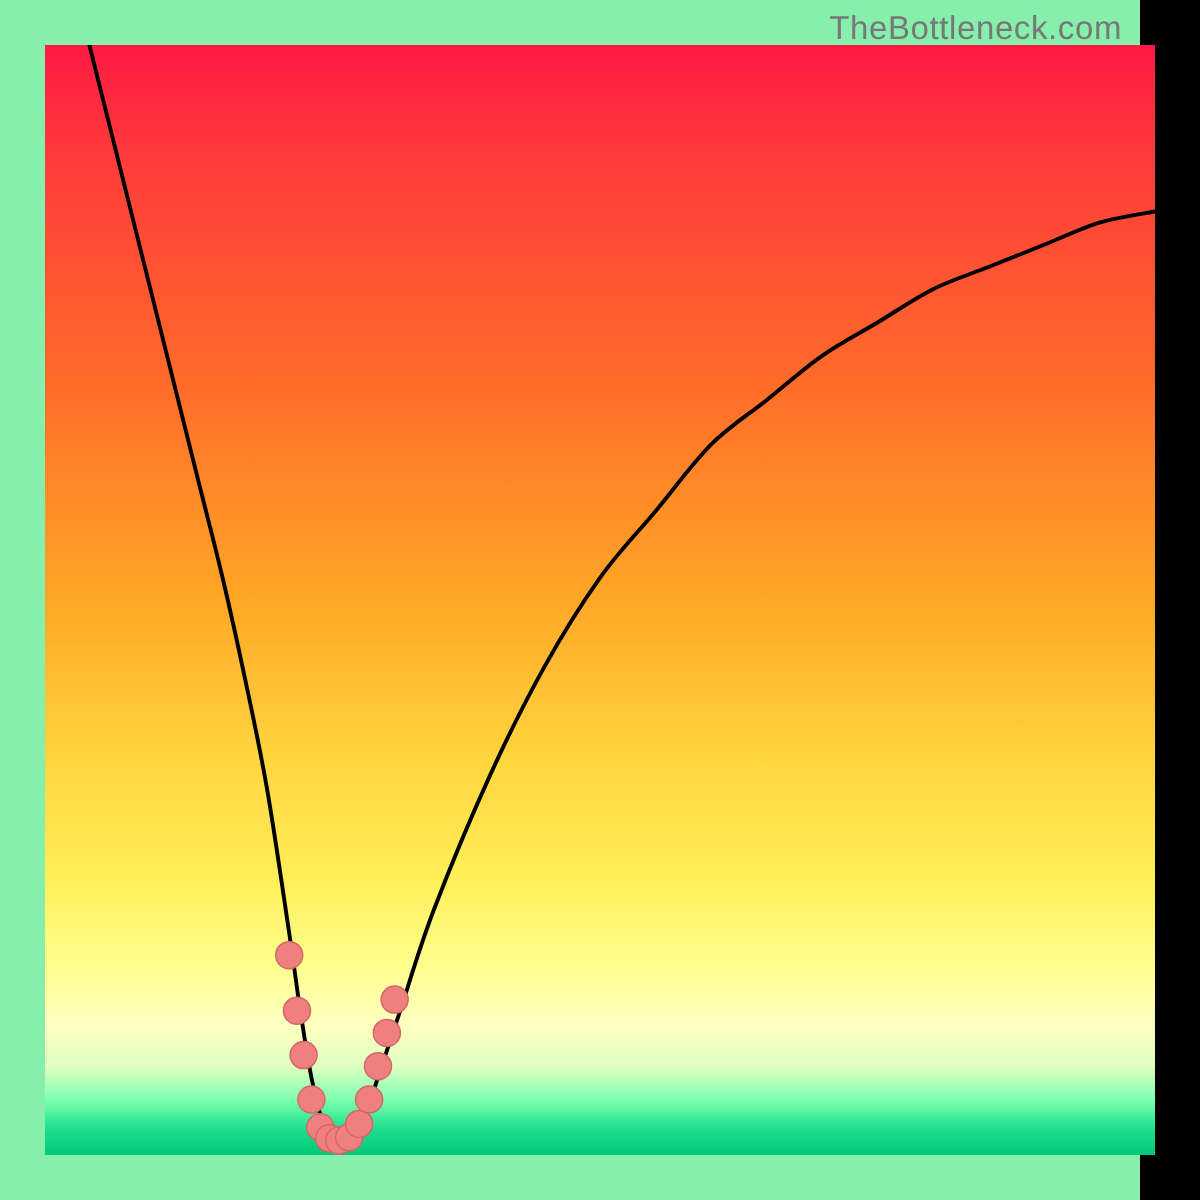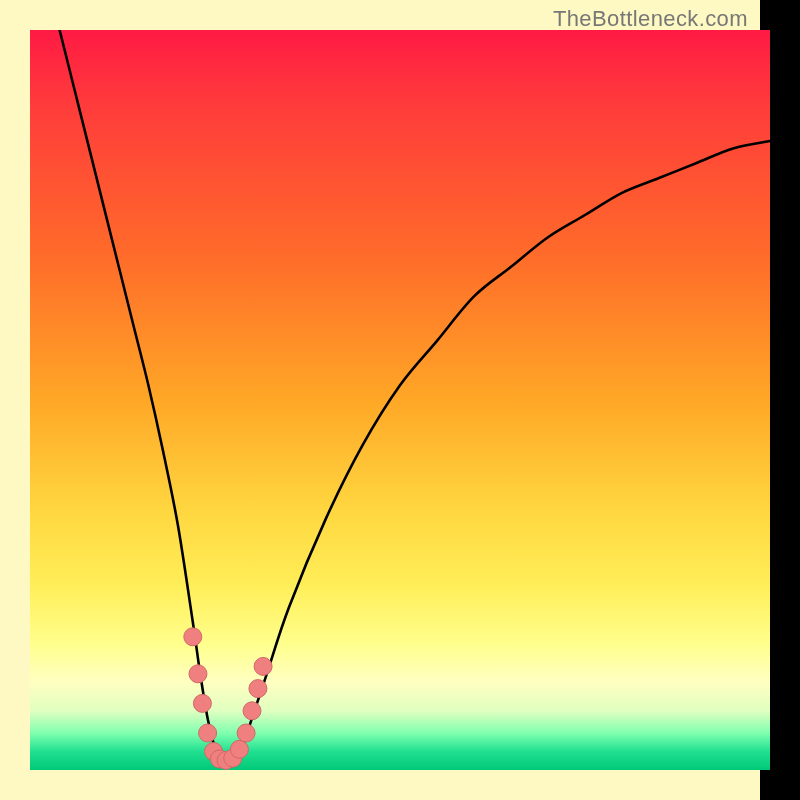--- a/index.html
+++ b/index.html
@@ -10,21 +10,21 @@
     background: #000;
     overflow: hidden;
     font-family: Arial, Helvetica, sans-serif;
   }
   .frame {
     position: absolute;
     top: 0;
     left: 0;
     width: 760px;
     height: 800px;
-    background: #fef9c3;
+    background: #86efac;
   }
   .plot {
     position: absolute;
     top: 30px;
     left: 30px;
     width: 740px;
     height: 740px;
     background: linear-gradient(to bottom,
       #ff1a44 0%,
       #ff3b3b 10%,

